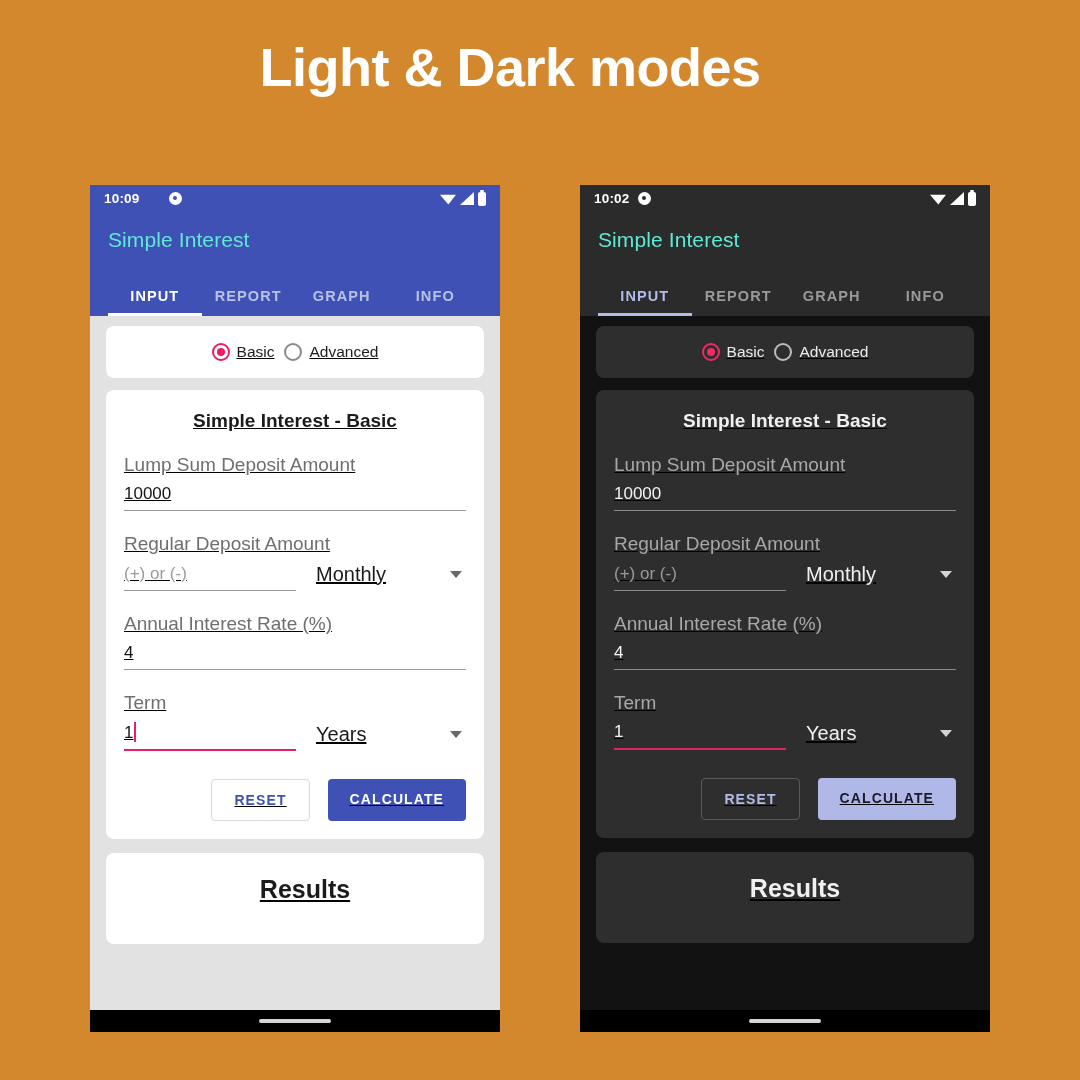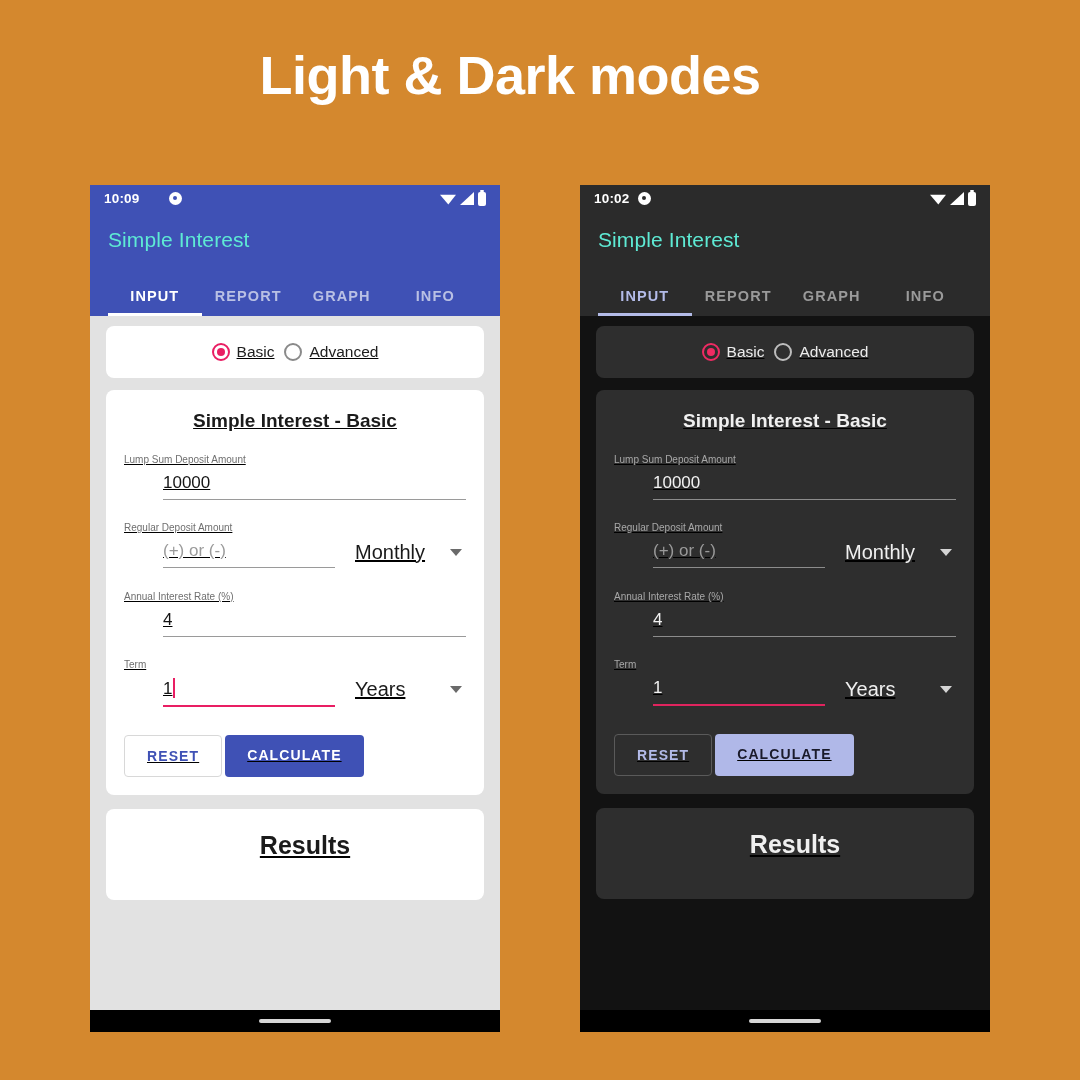--- a/index.html
+++ b/index.html
@@ -6,21 +6,21 @@
   html,body{
     width:1080px; height:1080px;
     background:#d4882e;
     font-family:"Liberation Sans","DejaVu Sans",sans-serif;
     overflow:hidden;
   }
   .stage{ position:relative; width:1080px; height:1080px; }
 
   
   .headline{
-    position:absolute; top:44px; left:0; width:1020px;
+    position:absolute; top:36px; left:0; width:1020px;
     text-align:center;
     font-size:54px; font-weight:bold; color:#ffffff;
     letter-spacing:-0.5px; line-height:1.15;
   }
 
   
   .phone{
     position:absolute; top:185px; width:410px; height:847px;
     overflow:hidden;
   }
@@ -117,25 +117,25 @@
   .dark  .radio-label{ color:#ececec; }
   .radio-grp{ display:flex; align-items:center; gap:7px; }
 
   
   .form-card{ padding:20px 18px 18px 18px; }
   .form-title{ text-align:center; font-size:19px; font-weight:bold; margin-bottom:22px; }
   .light .form-title{ color:#1b1b1b; }
   .dark  .form-title{ color:#f0f0f0; }
 
   .field{ margin-bottom:22px; }
-  .field-label{ font-size:10px; margin-bottom:8px; }
+  .field-label{ font-size:19px; margin-bottom:8px; }
   .light .field-label{ color:#6f6f6f; }
   .dark  .field-label{ color:#a8a8a8; }
 
-  .input-row{ display:flex; align-items:flex-start;margin-left:39px; }
+  .input-row{ display:flex; align-items:center; }
   .input-line{ flex:none; width:172px; }
   .input-line.wide{ width:100%; }
   .input-val{ font-size:17px; padding-bottom:6px; min-height:24px; position:relative; }
   .light .input-val{ color:#141414; }
   .dark  .input-val{ color:#f2f2f2; }
   .input-val.ph{ }
   .light .input-val.ph{ color:#9b9b9b; }
   .dark  .input-val.ph{ color:#9a9a9a; }
   .underline{ height:1px; }
   .light .underline{ background:#9a9a9a; }
@@ -154,21 +154,21 @@
   .light .select-val{ color:#1a1a1a; }
   .dark  .select-val{ color:#f0f0f0; }
   .caret-down{
     margin-left:auto; width:0; height:0;
     border-left:6px solid transparent; border-right:6px solid transparent;
     border-top:7px solid #6a6a6a; margin-right:4px;
   }
   .dark .caret-down{ border-top-color:#d4d4d4; }
 
   
-  .btn-row{ display:flex; justify-content:flex-start; gap:3px; margin-top:28px; }
+  .btn-row{ display:flex; justify-content:flex-end; gap:18px; margin-top:28px; }
   .btn{
     font-size:14px; font-weight:bold; letter-spacing:1.1px;
     padding:12px 22px; border-radius:4px; text-align:center;
   }
   .light .btn-reset{ background:#ffffff; color:#3f51b5; border:1px solid #d8d8d8; }
   .light .btn-calc { background:#3f51b5; color:#ffffff; }
   .dark  .btn-reset{ background:transparent; color:#b3bbe8; border:1px solid #5a5a5a; }
   .dark  .btn-calc { background:#b0b8e8; color:#1a1a2a; }
 
   

